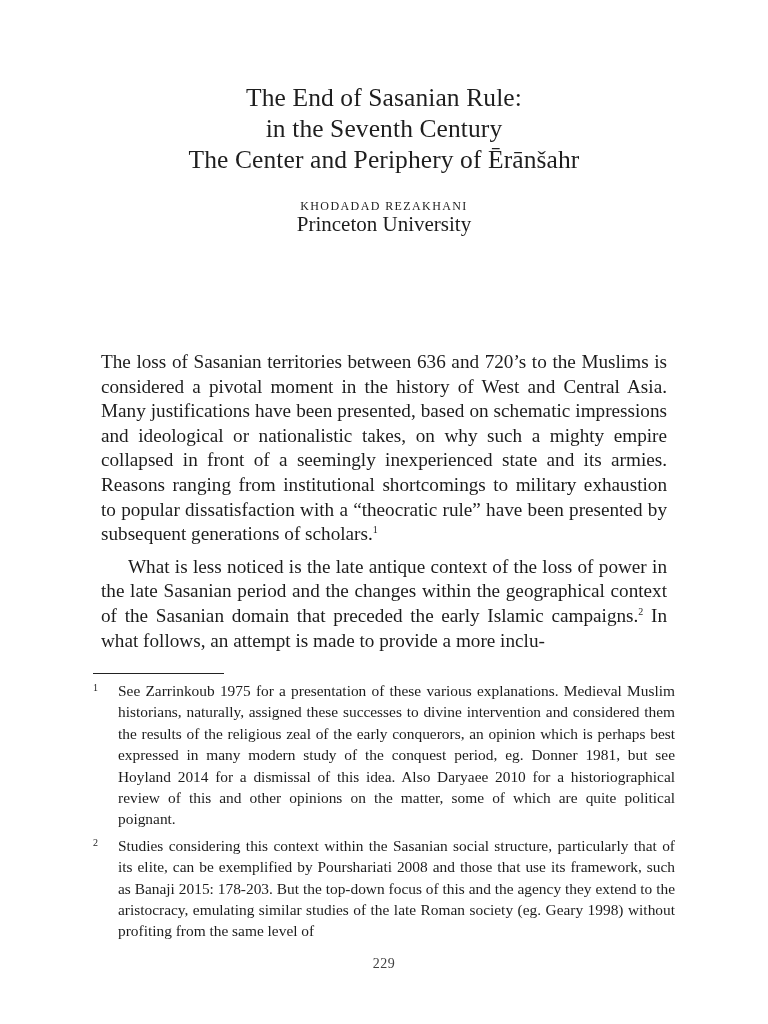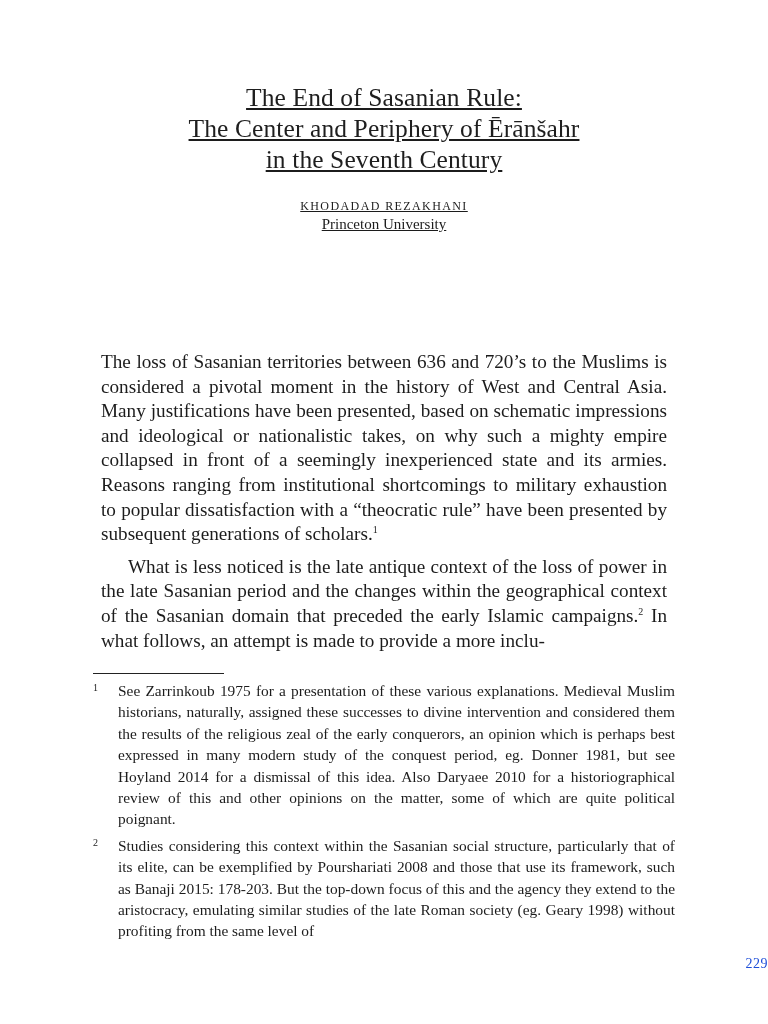--- a/index.html
+++ b/index.html
@@ -20,39 +20,38 @@
       left: 0; top: 0;
       width: 768px;
       height: 1024px;
     }
     .title-block {
       position: absolute;
       top: 82px;
       left: 0;
       width: 768px;
       text-align: center;
-      text-decoration: underline;
     }
     .title-line {
       font-size: 25.5px;
       line-height: 31px;
       color: #1e1e1e;
       letter-spacing: 0.1px;
       display: block;
     }
     .author {
       margin-top: 22px;
       font-size: 12px;
       letter-spacing: 1.4px;
       line-height: 18px;
       display: block;
       font-variant: small-caps;
     }
     .affiliation {
-      font-size: 15px;
+      font-size: 21px;
       line-height: 18px;
       display: block;
     }
     .body-text {
       position: absolute;
       top: 342px;
       left: 93px;
       width: 582px;
       font-size: 19.2px;
       line-height: 24.6px;
@@ -99,35 +98,35 @@
     }
     .fn-text {
       flex: 1;
       text-align: justify;
     }
     .page-number {
       position: absolute;
       top: 956px;
       left: 0;
       width: 768px;
-      text-align: right;
+      text-align: center;
       font-size: 14px;
       letter-spacing: 0.5px;
-      color: #1d4ed8;
+      color: #404040;
     }
   </style>
 </head>
 <body>
 
 <div class="page">
 
   <div class="title-block">
     <span class="title-line">The End of Sasanian Rule:</span>
+    <span class="title-line">in the Seventh Century</span>
     <span class="title-line">The Center and Periphery of Ērānšahr</span>
-    <span class="title-line">in the Seventh Century</span>
     <span class="author">KHODADAD REZAKHANI</span>
     <span class="affiliation">Princeton University</span>
   </div>
 
   <div class="body-text">
     <p><span>The loss of Sasanian territories between 636 and 720’s to the Muslims is considered a pivotal moment in the history of West and Central Asia. Many justifications have been presented, based on schematic impressions and ideological or nationalistic takes, on why such a mighty empire collapsed in front of a seemingly inexperienced state and its armies. Reasons ranging from institutional shortcomings to military exhaustion to popular dissatisfaction with a “theocratic rule” have been presented by subsequent generations of scholars.</span><sup class="fnref">1</sup></p>
     <p class="indent"><span>What is less noticed is the late antique context of the loss of power in the late Sasanian period and the changes within the geographical context of the Sasanian domain that preceded the early Islamic campaigns.</span><sup class="fnref">2</sup><span> In what follows, an attempt is made to provide a more inclu-</span></p>
   </div>
 
   <div class="fn-rule"></div>

